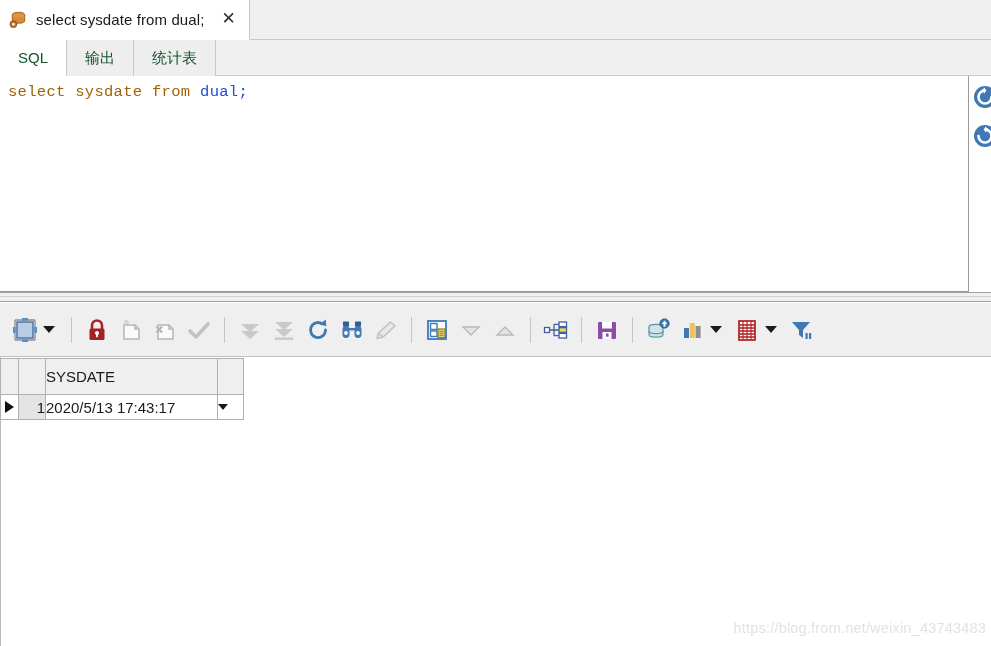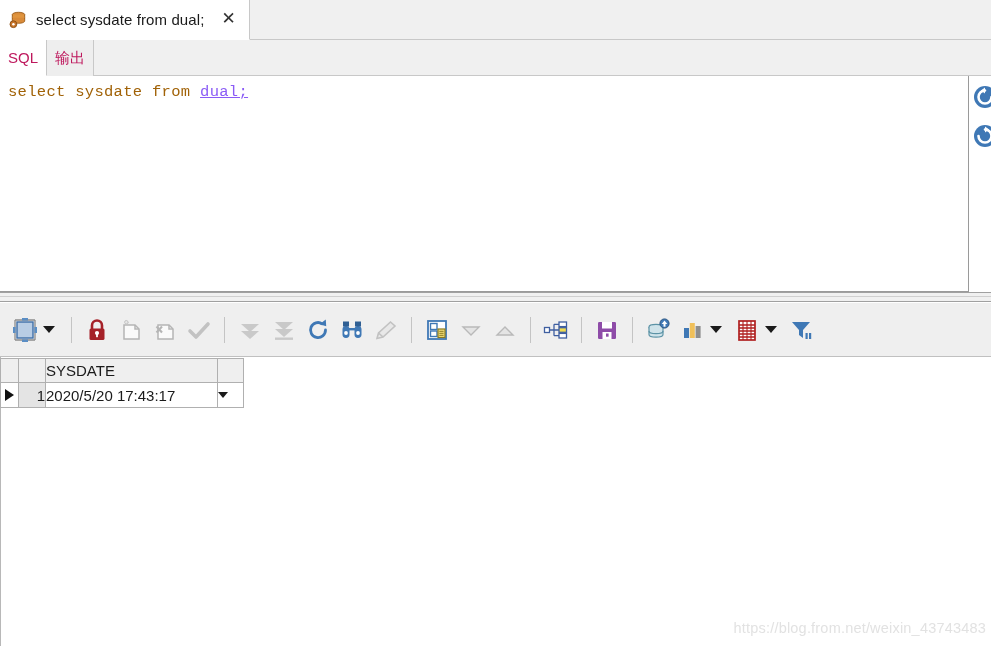--- a/index.html
+++ b/index.html
@@ -56,23 +56,23 @@
     background: #f0f0f0;
     border-bottom: 1px solid #c8c8c8;
     display: flex;
     align-items: stretch;
   }
   .sub-tab {
     height: 36px;
     display: flex;
     align-items: center;
     justify-content: center;
-    padding: 0 8px;
+    padding: 0 18px;
     font-size: 15px;
-    color: #be185d;
+    color: #14532d;
     border-right: 1px solid #c8c8c8;
     background: #eeeeee;
     white-space: nowrap;
   }
   .sub-tab.active {
     background: #ffffff;
     border-bottom: 1px solid #ffffff;
     margin-bottom: -1px;
   }
 
@@ -94,21 +94,21 @@
   }
   #sql-text {
     position: absolute;
     left: 8px; top: 7px;
     font-family: "Liberation Mono", "DejaVu Sans Mono", monospace;
     font-size: 15.5px;
     letter-spacing: 0.3px;
     white-space: pre;
   }
   .kw  { color: #a16207; }
-  .obj { color: #8b5cf6; text-decoration: underline; }
+  .obj { color: #1d4ed8; }
 
   
   #side-buttons {
     position: absolute;
     left: 972px; top: 84px;
     width: 19px;
   }
   .side-btn { width: 26px; height: 26px; margin-bottom: 13px; display:block; }
 
   
@@ -171,21 +171,21 @@
     background: #ffffff;
   }
   #grid td, #grid th {
     border: 1px solid #b0b0b0;
     padding: 0;
     font-weight: normal;
     font-size: 15px;
   }
   .gh {
     background: #efefef;
-    height: 24px;
+    height: 36px;
   }
   .gh.corner-a { width: 18px; }
   .gh.corner-b { width: 27px; }
   .gh.colhead {
     width: 172px;
     text-align: left;
     padding-left: 5px;
     color: #1a1a1a;
   }
   .gh.tail { width: 26px; background: #efefef; }
@@ -266,20 +266,23 @@
   </div>
 </div>
 
 <div id="subtabs">
   <div class="sub-tab active">
     <span>SQL</span>
   </div>
   <div class="sub-tab">
     <span>输出</span>
   </div>
+  <div class="sub-tab">
+    <span>统计表</span>
+  </div>
 </div>
 
 <div id="editor-left-rule"></div>
 <div id="editor-wrap">
   <div id="sql-text"><span class="kw">select sysdate from </span><span class="obj">dual;</span></div>
 </div>
 
 <div id="side-buttons">
   <span class="side-btn">
     <svg viewBox="0 0 26 26" width="26" height="26">
@@ -490,21 +493,21 @@
     <th class="gh corner-a"></th>
     <th class="gh corner-b"></th>
     <th class="gh colhead">SYSDATE</th>
     <th class="gh tail"></th>
   </tr>
   <tr class="gr">
     <td class="ind">
           <div class="play-tri"></div>
         </td>
     <td class="rownum">1</td>
-    <td class="cellval">2020/5/20 17:43:17</td>
+    <td class="cellval">2020/5/13 17:43:17</td>
     <td class="cellcaret">
           <div class="mini-caret"></div>
         </td>
   </tr>
 </tbody>
   </table>
 
 <div id="watermark">https://blog.from.net/weixin_43743483</div>
 
 </body></html>

